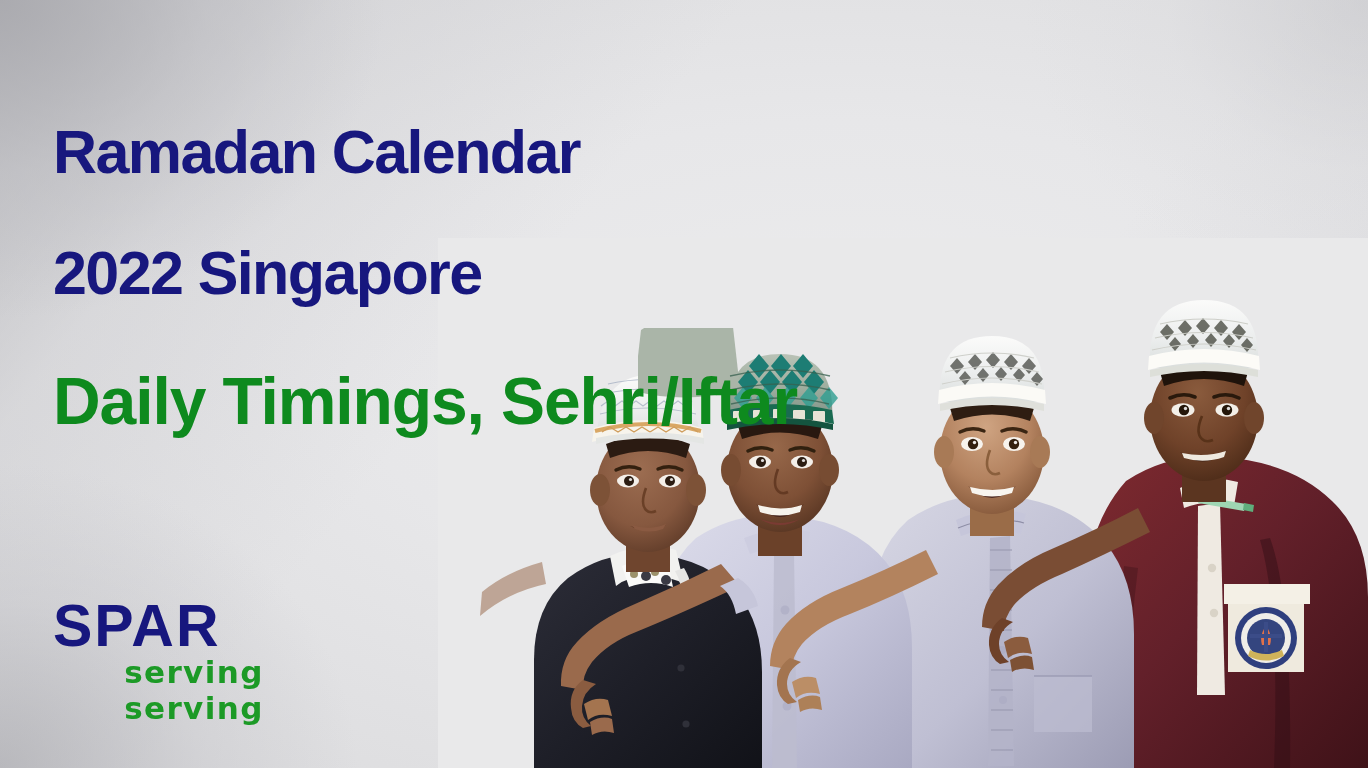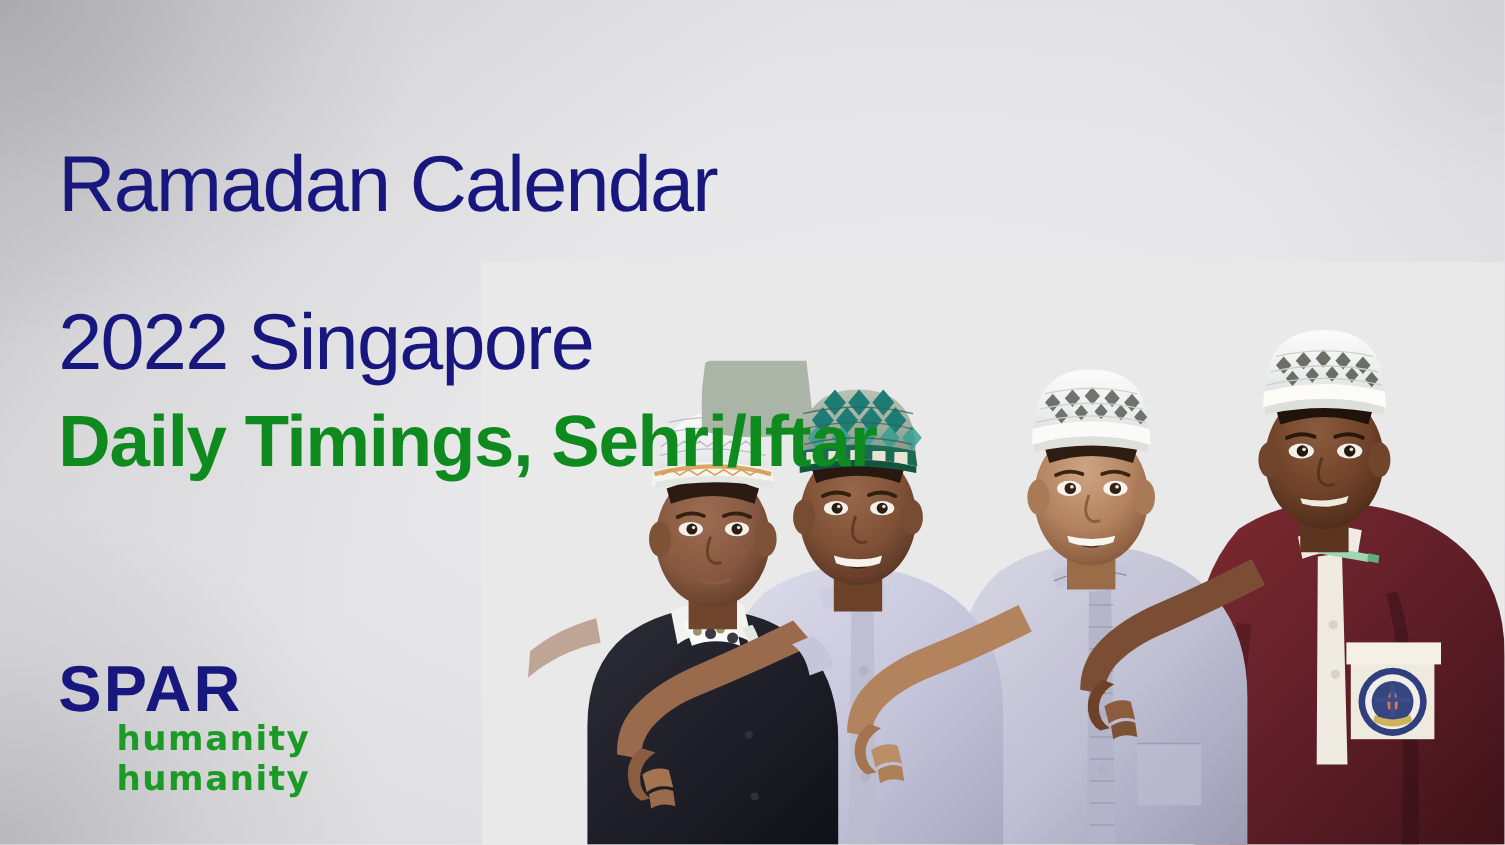--- a/index.html
+++ b/index.html
@@ -38,22 +38,22 @@
   }
   .bg-tr{
     position:absolute; right:0; top:0; width:420px; height:360px;
     background:radial-gradient(100% 100% at 100% 0%, rgba(196,196,200,.50) 0%, rgba(216,216,219,.22) 48%, rgba(232,232,234,0) 82%);
   }
 
   
   .headline{
     position:absolute; left:53px; top:62px;
     width:990px;
-    font-weight:400;
-    font-size:72px;
+    font-weight:700;
+    font-size:61px;
     line-height:.99;
     letter-spacing:-1.6px;
     color:#17177e;
     font-family:"Liberation Sans", sans-serif;
     font-stretch:condensed;
     z-index:6;
     white-space:pre-line;
   }
   .headline .hl-line{ display:block; }
 
@@ -468,16 +468,16 @@
     <span class="hl-line">Ramadan Calendar</span>
     <span class="hl-line">2022 Singapore</span>
   </div>
 
   <div class="subhead">
     <span class="sh-line">Daily Timings, Sehri/Iftar</span>
   </div>
 
   <div class="logo">
     <div class="logo-word">SPAR</div>
-    <div class="logo-tag">humanity humanity</div>
+    <div class="logo-tag">serving serving</div>
   </div>
 
 </div>
 
 </body></html>

